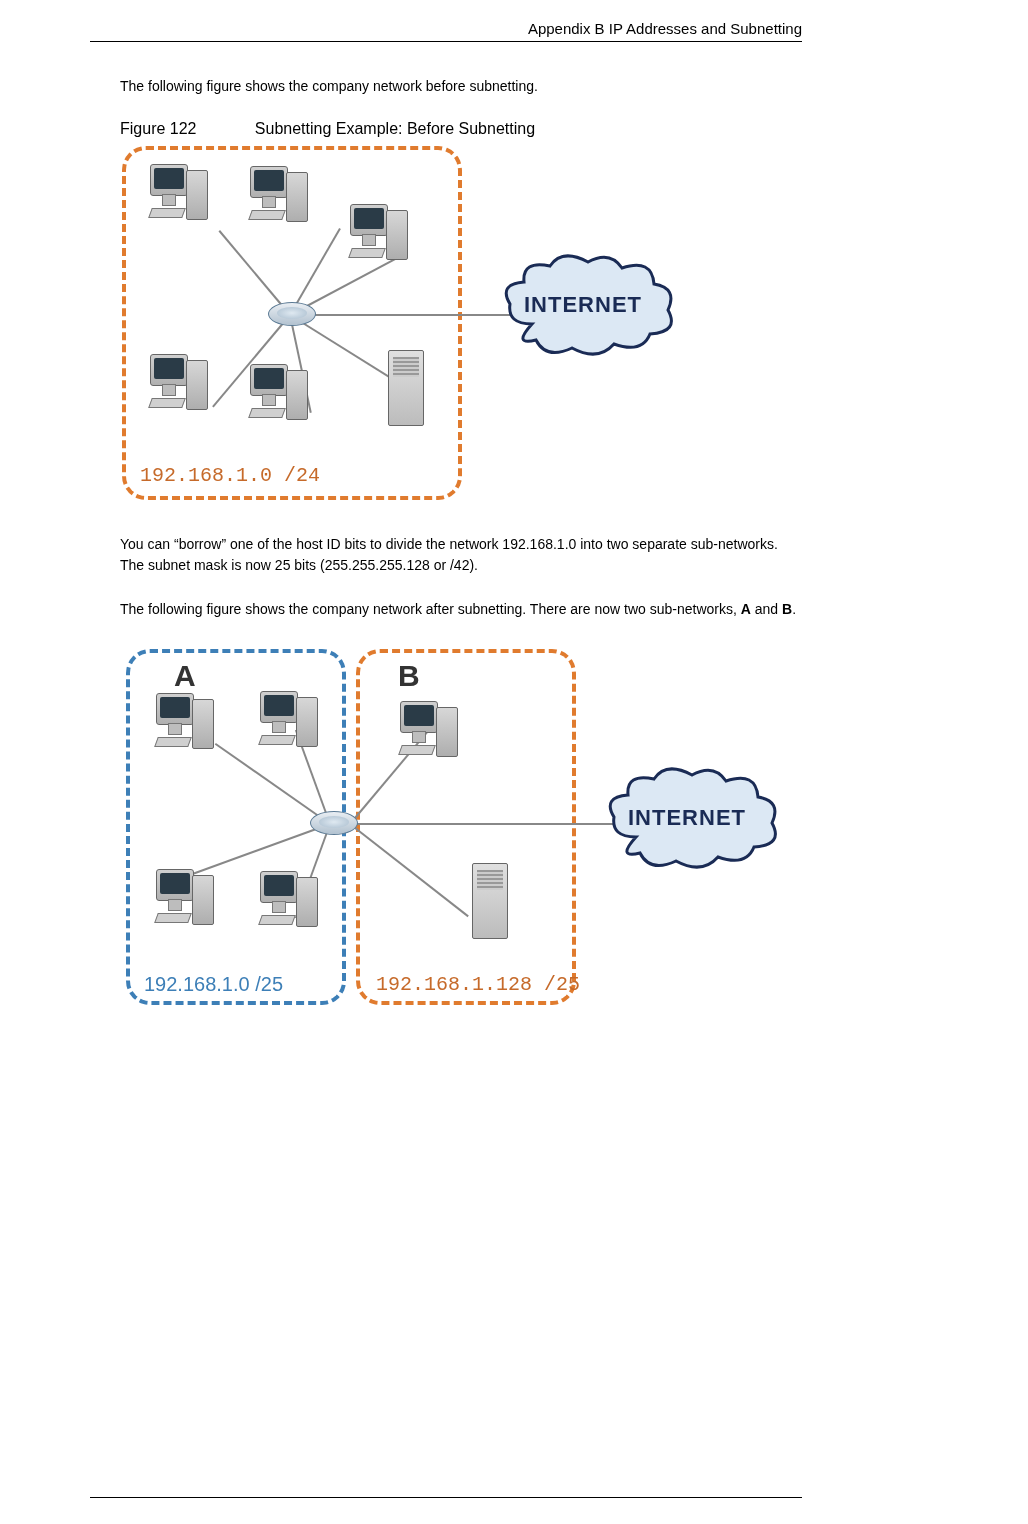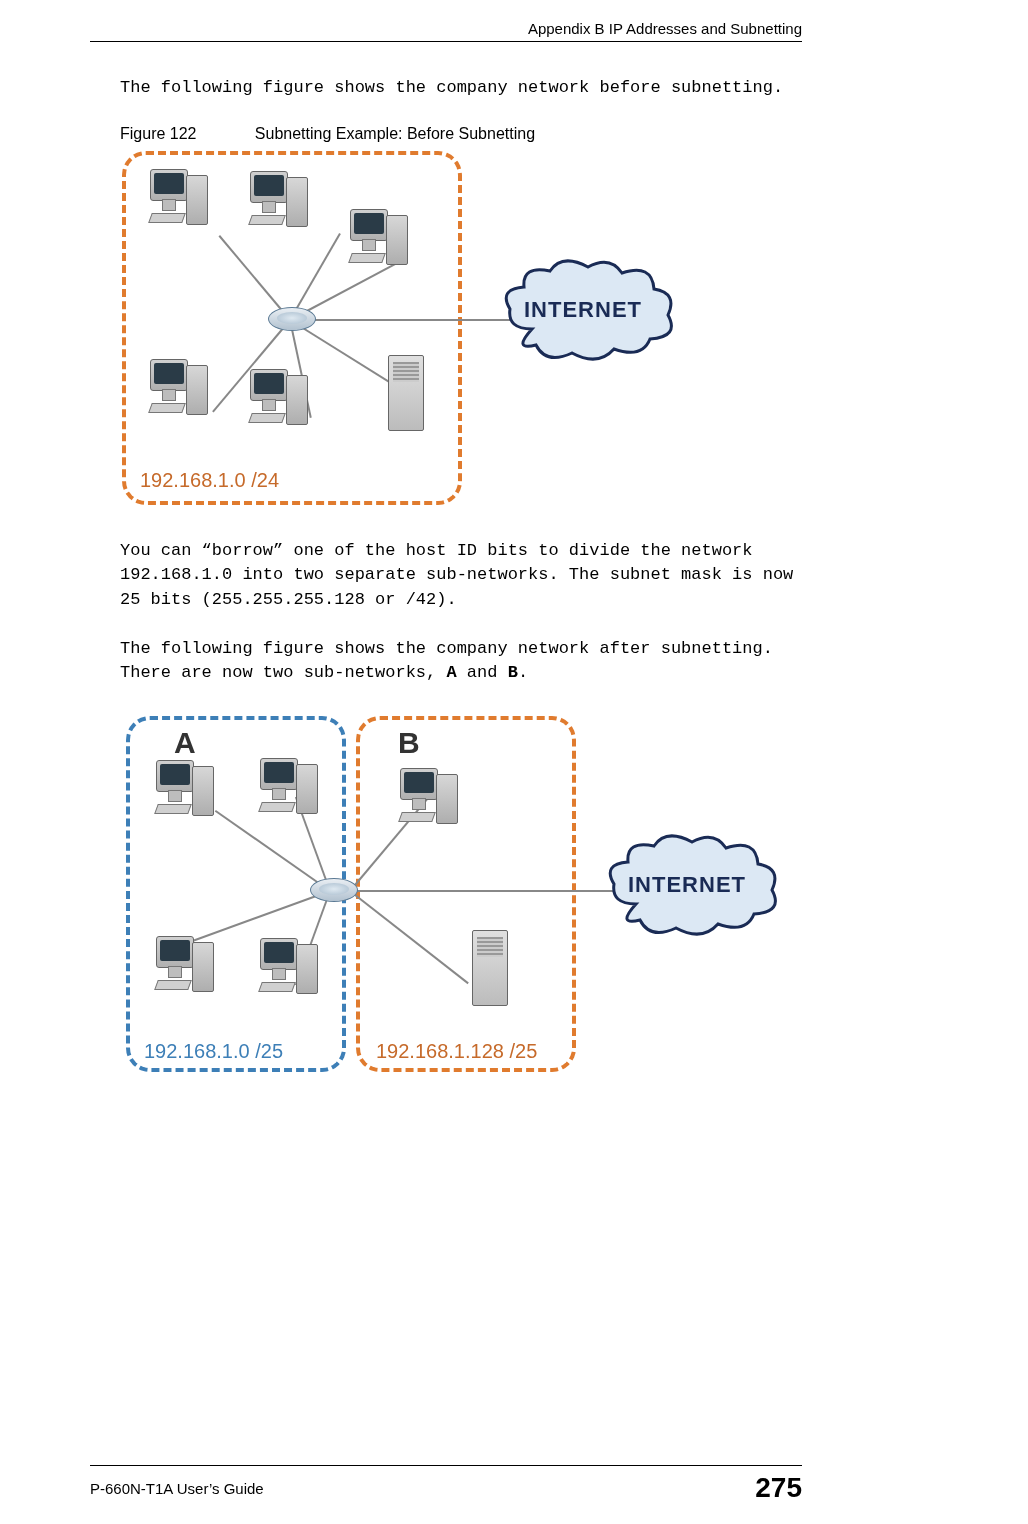--- a/index.html
+++ b/index.html
@@ -28,24 +28,23 @@
   .header-text {
     text-align: right;
     font-size: 15px;
     margin-bottom: 2px;
   }
   .content {
     padding-left: 30px;
     padding-top: 34px;
   }
   .body-text {
-    font-size: 17px;
+    font-size: 14px;
     line-height: 1.45;
     margin-bottom: 24px;
-    font-family: Liberation Mono, monospace;
   }
   .figure-caption {
     font-size: 16px;
     margin-bottom: 6px;
   }
   .figure-caption .fnum {
     font-weight: normal;
     font-family: Arial, Helvetica, sans-serif;
     margin-top: 35px;
   }
@@ -90,21 +89,21 @@
     border-radius: 24px;
     box-sizing: border-box;
   }
   .orange { border-color: #e07b2e; }
   .blue   { border-color: #3d7fb7; }
   .net-label {
     position: absolute;
     font-family: Arial, Helvetica, sans-serif;
     font-size: 20px;
   }
-  .orange-text { color: #c66a2a; }
+  .orange-text { color: #c66a2a; font-family: Liberation Mono, monospace; }
   .blue-text   { color: #3d7fb7; }
   .bigletter {
     position: absolute;
     font-family: Arial, Helvetica, sans-serif;
     font-size: 30px;
     font-weight: bold;
     color: #333;
   }
   .router {
     position: absolute;
@@ -345,18 +344,14 @@
           <path d="M30 70 Q5 70 8 50 Q-4 30 22 28 Q20 6 48 12 Q60 -6 86 8 Q108 -4 120 14 Q150 4 152 30 Q176 34 166 56 Q178 78 148 80 Q140 100 112 90 Q96 108 70 94 Q44 106 34 86 Q10 92 30 70 Z" fill="#dce8f4" stroke="#1a2b55" stroke-width="3"></path>
         </svg>
         <div class="cloud-label">INTERNET</div>
       </div>
     </div>
 
   </div>
 
   <div class="footer">
     <div class="footer-line"></div>
-    <div class="footer-row">
-      <div class="footer-left">P-660N-T1A User’s Guide</div>
-      <div class="footer-right">275</div>
-    </div>
   </div>
 </div>
 
 </body></html>

